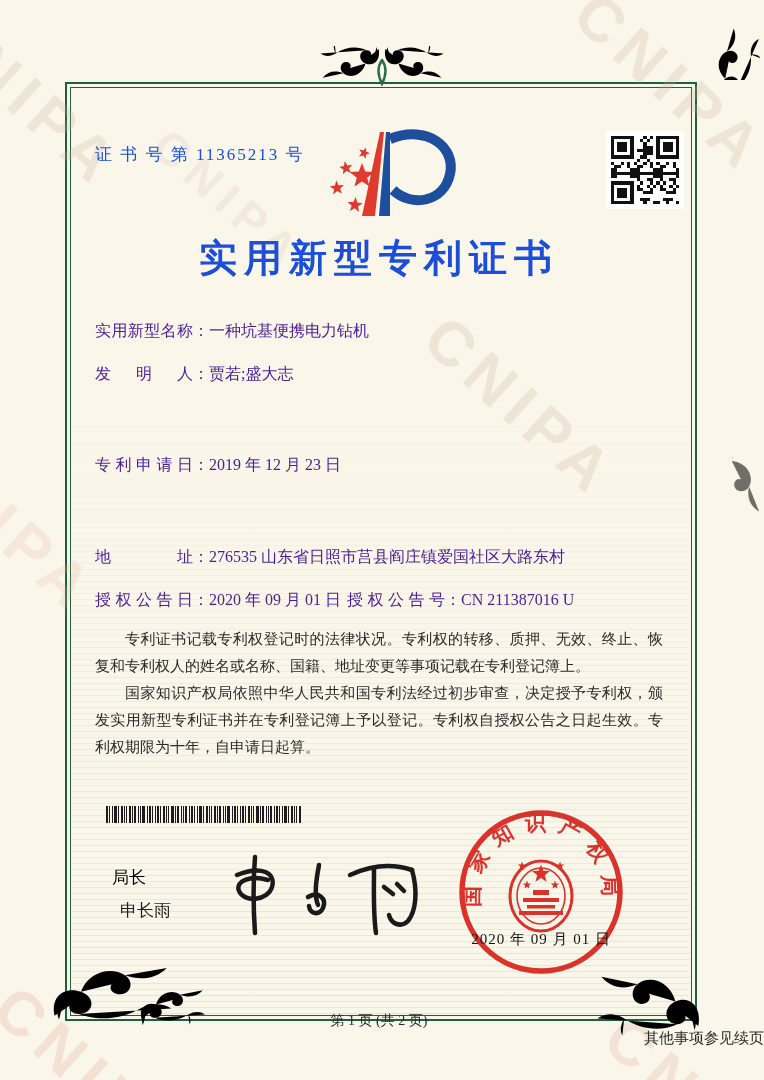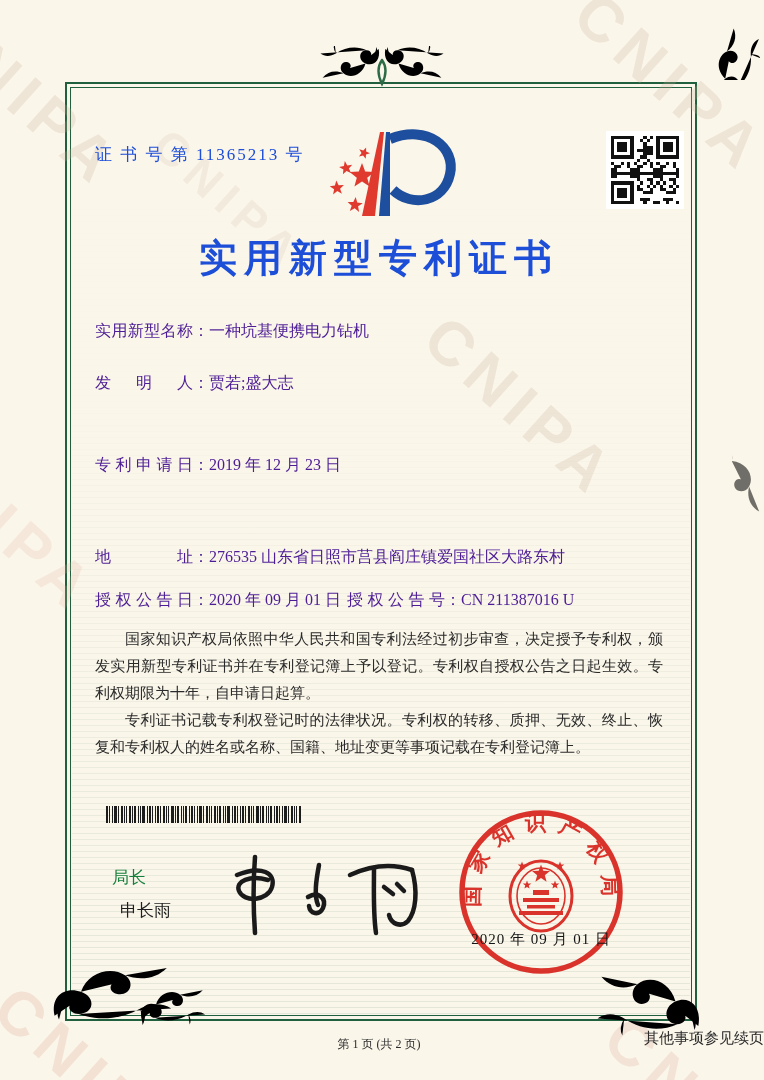--- a/index.html
+++ b/index.html
@@ -29,25 +29,25 @@
   .cert-no{left:95px;top:143px;font-size:17px;letter-spacing:2px;color:#1d4ed8;}
   .title{left:65px;top:233px;width:628px;text-align:center;font-size:38px;font-weight:700;
          letter-spacing:7px;color:#1d4ed8;}
   .row{left:95px;width:575px;font-size:16px;color:#4c1d95;white-space:nowrap;}
   .lab{display:inline-block;width:98px;text-align:justify;text-align-last:justify;
        vertical-align:bottom;}
   .grant2{position:absolute;left:252px;top:0;white-space:nowrap;}
   .body-text{left:95px;top:626px;width:568px;font-size:15px;line-height:27px;color:#2a2a2a;
              text-align:justify;}
   .body-text p{margin:0;text-indent:2em;}
-  .sig-title{left:112px;top:866px;font-size:17px;color:#15803d;}
+  .sig-title{left:112px;top:866px;font-size:17px;color:#000000;}
   .sig-name{left:120px;top:899px;font-size:17px;color:#1e1e1e;}
   .seal-date{left:455px;top:930px;width:172px;text-align:center;font-size:15px;
              color:#141414;z-index:4;letter-spacing:1px;}
-  .page-ind{left:65px;top:1036px;width:628px;text-align:center;font-size:12px;color:#2a2a2a;}
+  .page-ind{left:65px;top:1012px;width:628px;text-align:center;font-size:14px;color:#2a2a2a;}
   .cont-note{left:0;top:1029px;width:764px;text-align:right;font-size:15px;color:#2a2a2a;}
   .qr-box{left:606px;top:131px;width:78px;height:78px;background:#fff;padding:0;z-index:2;}
   .qr-box svg{position:absolute;left:5px;top:5px;width:68px;height:68px;}
   .orn{position:absolute;z-index:2;pointer-events:none;}
   .orn path{stroke:#2c6b46;fill:none;stroke-width:2.4;stroke-linecap:round;}
   svg text{font-family:"Liberation Serif","DejaVu Serif",serif;}
 </style>
 </head>
 <body>
 
@@ -258,37 +258,37 @@
         <rect x="1" y="15" width="5" height="5" fill="#fff"></rect>
         <rect x="2" y="16" width="3" height="3" fill="#111"></rect>
       </svg>
   </div>
 
   <div class="abs title">实用新型专利证书</div>
 
   <div class="abs row" style="top:321px">
     <span class="lab">实用新型名称</span><span>：</span><span>一种坑基便携电力钻机</span>
   </div>
-  <div class="abs row" style="top:373px">
+  <div class="abs row" style="top:364px">
     <span class="lab">发明人</span><span>：</span><span>贾若;盛大志</span>
   </div>
   <div class="abs row" style="top:455px">
     <span class="lab">专利申请日</span><span>：</span><span>2019 年 12 月 23 日</span>
   </div>
   <div class="abs row" style="top:547px">
     <span class="lab">地址</span><span>：</span><span>276535 山东省日照市莒县阎庄镇爱国社区大路东村</span>
   </div>
   <div class="abs row" style="top:590px">
     <span class="lab">授权公告日</span><span>：</span><span>2020 年 09 月 01 日</span>
     <span class="grant2"><span class="lab">授权公告号</span><span>：</span><span>CN 211387016 U</span></span>
   </div>
 
   <div class="abs body-text">
+    <p>专利证书记载专利权登记时的法律状况。专利权的转移、质押、无效、终止、恢复和专利权人的姓名或名称、国籍、地址变更等事项记载在专利登记簿上。</p>
     <p>国家知识产权局依照中华人民共和国专利法经过初步审查，决定授予专利权，颁发实用新型专利证书并在专利登记簿上予以登记。专利权自授权公告之日起生效。专利权期限为十年，自申请日起算。</p>
-    <p>专利证书记载专利权登记时的法律状况。专利权的转移、质押、无效、终止、恢复和专利权人的姓名或名称、国籍、地址变更等事项记载在专利登记簿上。</p>
   </div>
 
   <svg class="abs" id="barcode" style="left:106px;top:806px" width="200" height="17">
       <rect x="0" y="0" width="2" height="17" fill="#1c1c1c"></rect>
       <rect x="3" y="0" width="1" height="17" fill="#1c1c1c"></rect>
       <rect x="6" y="0" width="1" height="17" fill="#1c1c1c"></rect>
       <rect x="8" y="0" width="3" height="17" fill="#1c1c1c"></rect>
       <rect x="12" y="0" width="1" height="17" fill="#1c1c1c"></rect>
       <rect x="15" y="0" width="2" height="17" fill="#1c1c1c"></rect>
       <rect x="18" y="0" width="1" height="17" fill="#1c1c1c"></rect>

